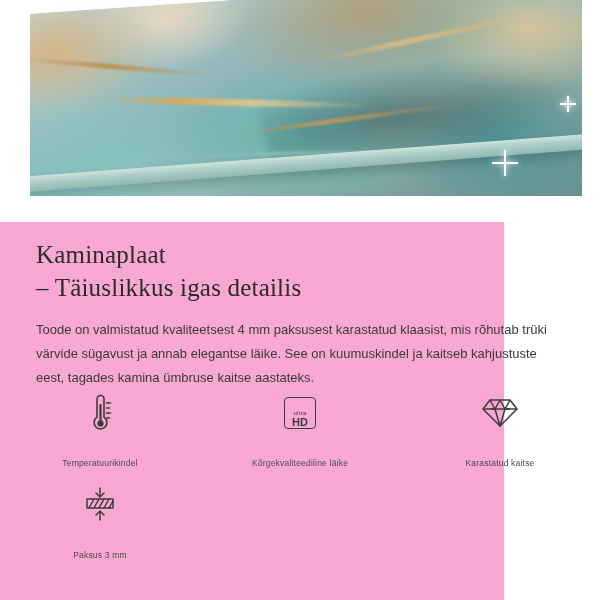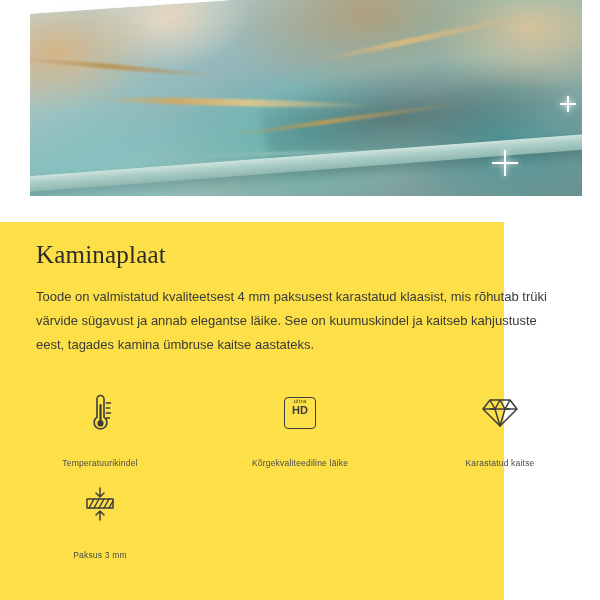--- a/index.html
+++ b/index.html
@@ -10,21 +10,21 @@
     width: 600px;
     height: 600px;
     background: #ffffff;
     font-family: "Liberation Sans", sans-serif;
     overflow: hidden;
   }
   .page {
     position: relative;
     width: 504px;
     height: 600px;
-    background: #fde047;
+    background: #f9a8d4;
   }
 
   
   .hero {
     position: relative;
     width: 600px;
     height: 222px;
     overflow: hidden;
     background: #ffffff;
   }
@@ -171,21 +171,21 @@
     letter-spacing: 0.2px;
   }
   .ultrahd-badge {
     width: 30px;
     height: 30px;
     border: 1.6px solid #3c3c3c;
     border-radius: 4px;
     display: flex;
     flex-direction: column;
     align-items: center;
-    justify-content: flex-start;
+    justify-content: flex-end;
     line-height: 1;
   }
   .ultrahd-badge .u-top {
     font-size: 6px;
     letter-spacing: 0.3px;
     color: #3c3c3c;
   }
   .ultrahd-badge .u-bot {
     font-size: 11px;
     font-weight: bold;
@@ -211,20 +211,21 @@
     <div class="hero-mask-left"></div>
     <div class="hero-mask-right"></div>
     <div class="hero-mask-bottom"></div>
     <div class="sparkle sp1"></div>
     <div class="sparkle sp2"></div>
   </div>
 
   <div class="content">
     <h1 class="headline">
       <span>Kaminaplaat</span>
+      <span class="line2">– Täiuslikkus igas detailis</span>
     </h1>
     <p class="body-text">Toode on valmistatud kvaliteetsest 4 mm paksusest karastatud klaasist, mis rõhutab trüki värvide sügavust ja annab elegantse läike. See on kuumuskindel ja kaitseb kahjustuste eest, tagades kamina ümbruse kaitse aastateks.</p>
   </div>
 
   <div class="features">
 
     <div class="feature">
       <div class="feature-icon">
         <svg width="34" height="40" viewBox="0 0 34 40" fill="none" stroke="#3c3c3c" stroke-width="1.6" stroke-linecap="round">
           <path d="M14 6a3.5 3.5 0 0 1 7 0v18.2a6.4 6.4 0 1 1-7 0V6z"></path>

